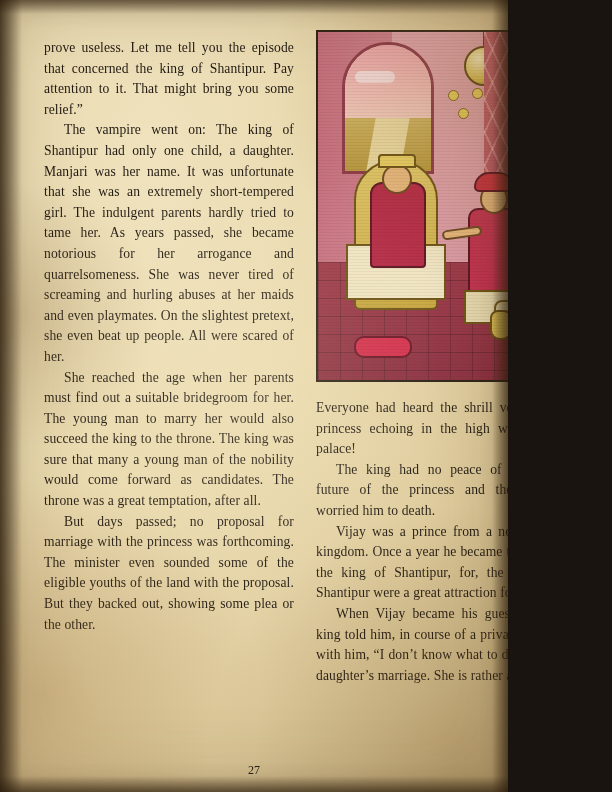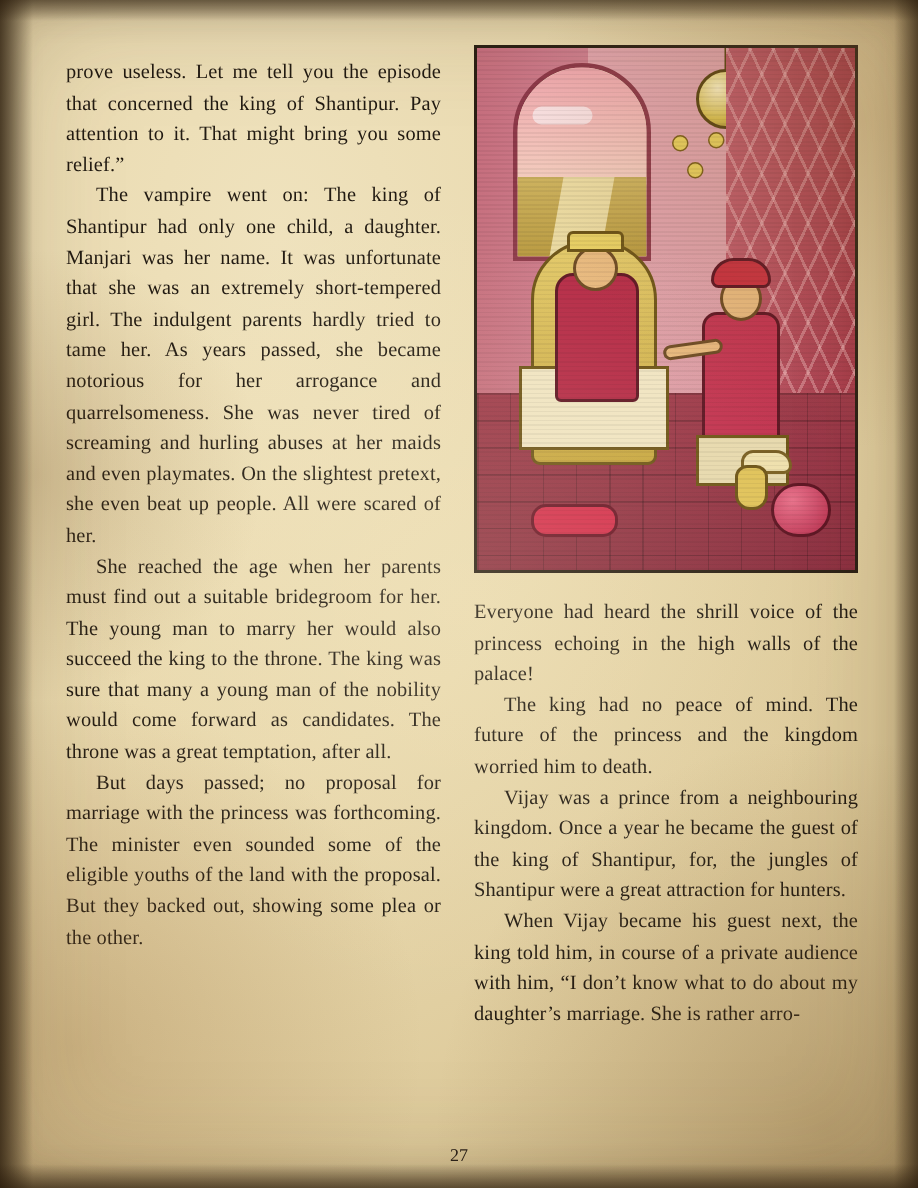--- a/index.html
+++ b/index.html
@@ -8,21 +8,21 @@
     background: #1a1410;
   }
   body {
     width: 612px;
     height: 792px;
     overflow: hidden;
     font-family: "Liberation Serif", serif;
   }
   .page {
     position: relative;
-    width: 612px;
+    width: 508px;
     height: 792px;
     background:
       radial-gradient(ellipse at 30% 20%, #efe2bd 0%, #e9d9ae 38%, #decb9c 68%, #cdb888 100%);
     box-sizing: border-box;
     overflow: hidden;
     padding-left: 25px;
   }
   
   .page::before {
     content: "";

